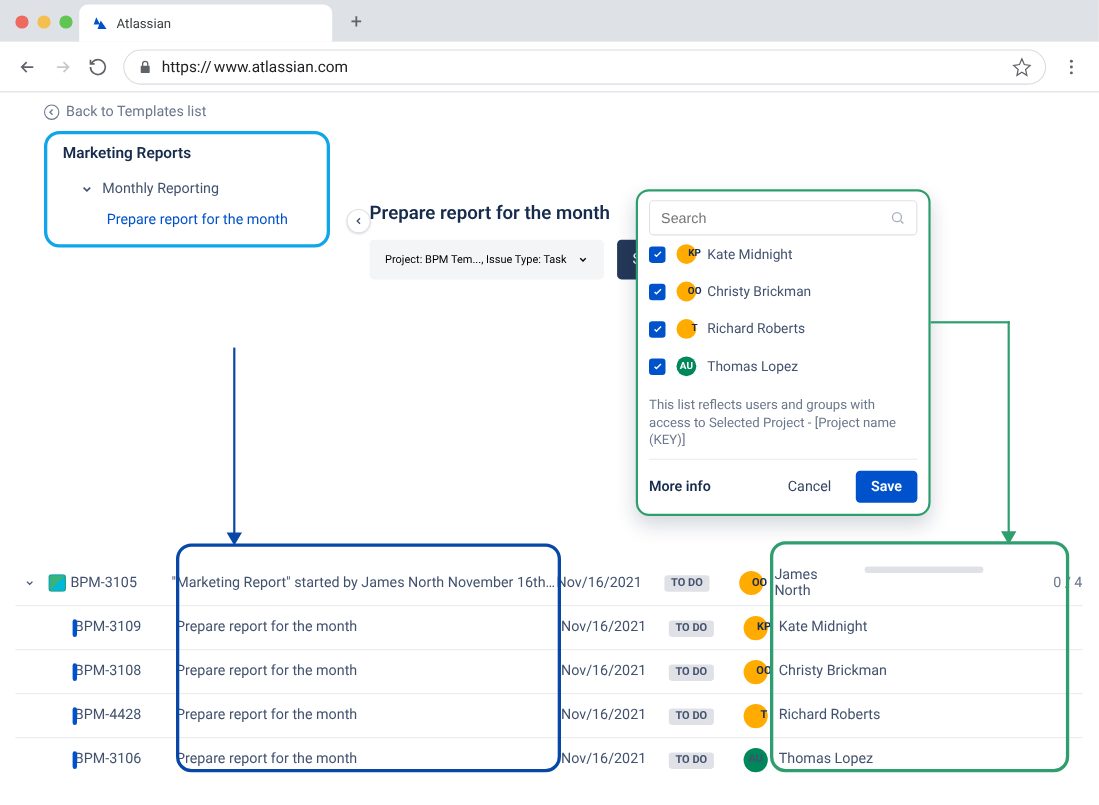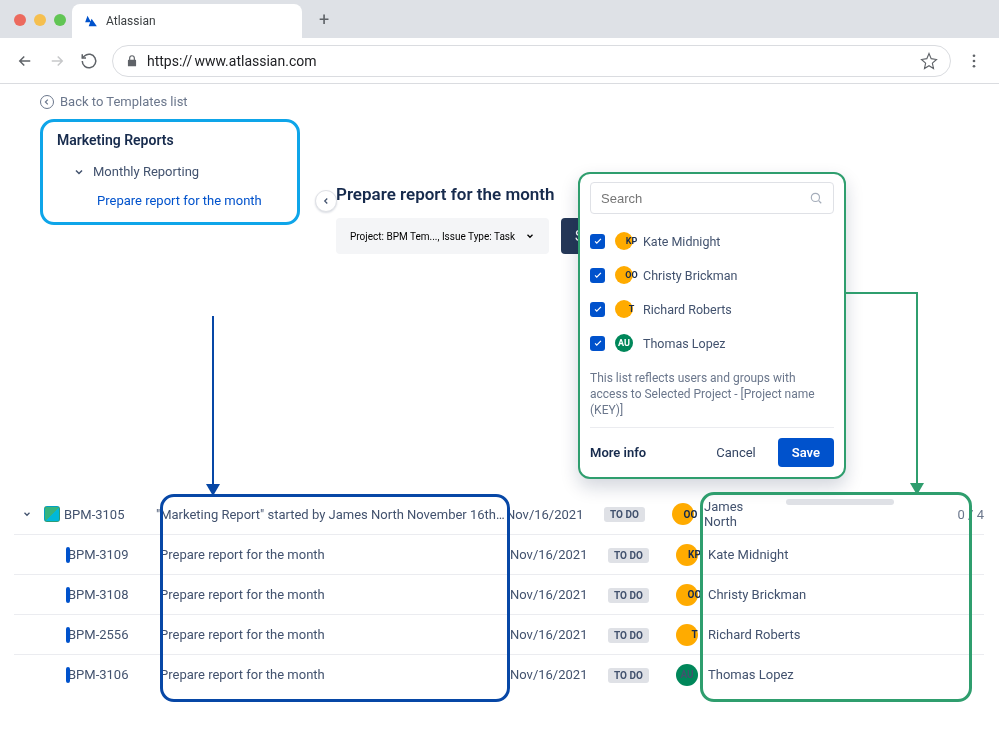--- a/index.html
+++ b/index.html
@@ -100,21 +100,21 @@
 
   
   .panel {
     position:absolute; left:578px; top:172px; width:268px;
     border:2px solid #2f9e6e; border-radius:12px; background:#fff;
     box-shadow:0 8px 18px rgba(9,30,66,.18);
     padding:8px 10px 10px 10px;
   }
   .search-box {
     height:32px; border:1px solid #dfe1e6; border-radius:4px;
-    display:flex; align-items:center; padding:0 10px; margin-bottom:10px;
+    display:flex; align-items:center; padding:0 10px; 
   }
   .search-box input {
     border:none; outline:none; flex:1; font-size:13px; color:#6b778c;
   }
   .user-row { display:flex; align-items:center; gap:10px; height:34px; font-size:12.5px; color:#42526e; }
   .chk {
     width:15px; height:15px; border-radius:3px; background:#0052cc;
     display:flex; align-items:center; justify-content:center; color:#fff;
   }
   .chk svg { width:10px; height:10px; }
@@ -129,21 +129,21 @@
   .panel-foot { display:flex; align-items:center; gap:22px; border-top:1px solid #ebecf0; padding-top:10px; }
   .panel-foot .more { font-weight:600; }
   .panel-foot .spacer { flex:1; }
   .panel-foot .cancel { color:#344563; }
   .panel-foot .save {
     background:#0052cc; color:#fff; padding:7px 14px; border-radius:4px; font-weight:600;
   }
 
   
   .issue-table {
-    position:absolute; left:14px; top:494px; width:970px;
+    position:absolute; left:14px; top:510px; width:970px;
   }
   .row { display:flex; align-items:center; height:40px; border-top:1px solid #ebecf0; font-size:13px; color:#42526e; }
   .row:first-child { border-top:none; }
   .col-toggle { width:26px; display:flex; justify-content:center; }
   .col-icon   { width:24px; display:flex; justify-content:center; }
   .col-key    { width:92px; }
   .col-summary{ width:350px; white-space:nowrap; overflow:hidden; text-overflow:ellipsis; }
   .col-date   { width:98px; }
   .col-status { width:68px; }
   .col-user   { flex:1; display:flex; align-items:center; gap:10px; }
@@ -399,21 +399,21 @@
           <span class="avatar-md av-orange">OO</span>
           <span>Christy Brickman</span>
         </div>
         <div class="col-prog"></div>
       </div>
       <div class="row">
         <div class="col-toggle"></div>
         <div class="col-icon" style="padding-left:28px;">
           <span class="issue-icon task"></span>
         </div>
-        <div class="col-key">BPM-2556</div>
+        <div class="col-key">BPM-4428</div>
         <div class="col-summary">Prepare report for the month</div>
         <div class="col-date">Nov/16/2021</div>
         <div class="col-status"><span class="status-todo">TO DO</span></div>
         <div class="col-user">
           <span class="avatar-md av-orange">T</span>
           <span>Richard Roberts</span>
         </div>
         <div class="col-prog"></div>
       </div>
       <div class="row">

